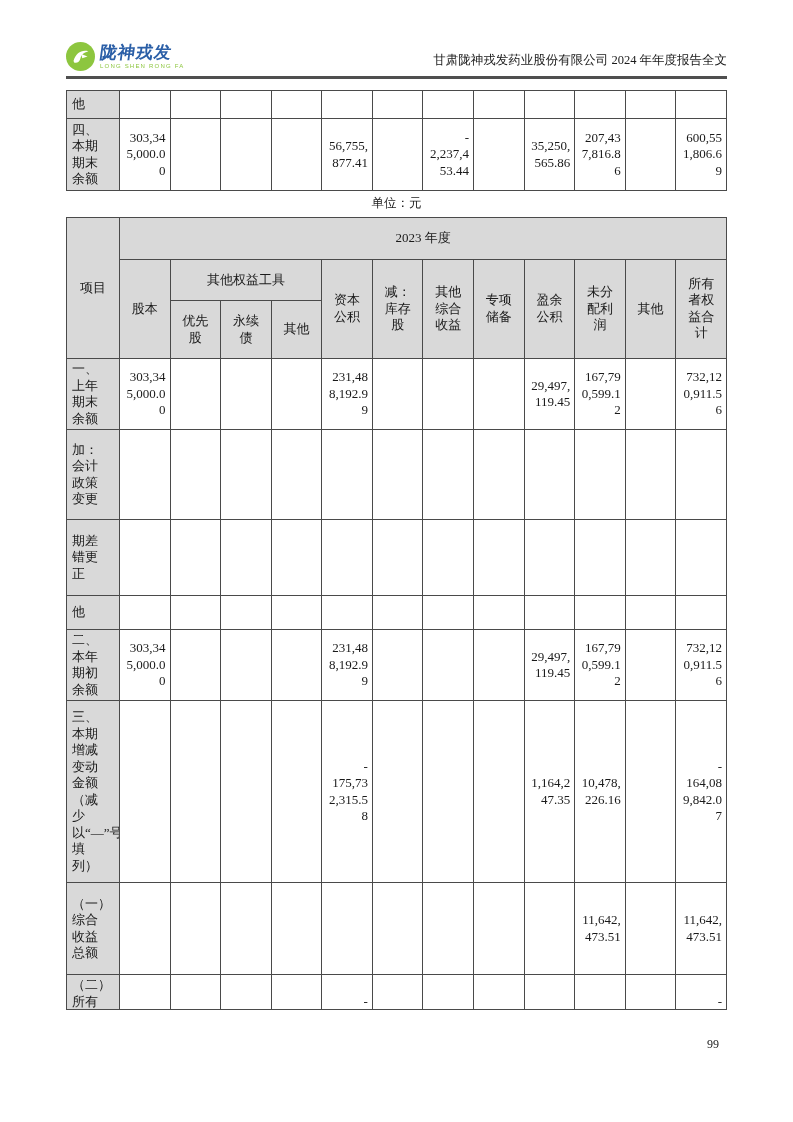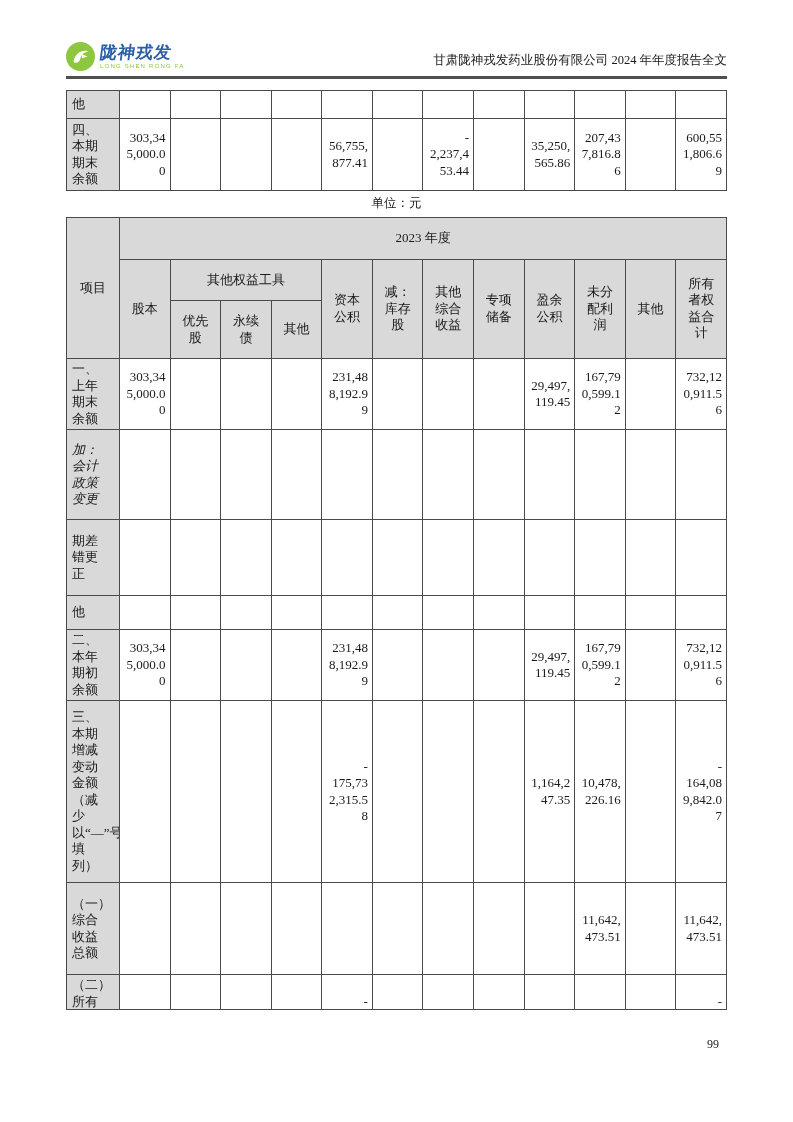--- a/index.html
+++ b/index.html
@@ -75,21 +75,21 @@
   #topBody tr:nth-child(2) { height: 72px; }
 
   .main-wrap {
     height: 793px; overflow: hidden;
     border-bottom: 1px solid #4a4a4a;
   }
   #mainHead tr:nth-child(1) { height: 24px; }
   #mainHead tr:nth-child(2) { height: 22px; }
   #mainHead tr:nth-child(3) { height: 48px; }
   #mainBody tr:nth-child(1) { height: 68px; }
-  #mainBody tr:nth-child(2) { height: 90px; font-style: italic; }
+  #mainBody tr:nth-child(2) { height: 90px; }
   #mainBody tr:nth-child(3) { height: 76px; }
   #mainBody tr:nth-child(4) { height: 34px; }
   #mainBody tr:nth-child(5) { height: 68px; }
   #mainBody tr:nth-child(6) { height: 182px; padding-left: 12px; }
   #mainBody tr:nth-child(7) { height: 92px; padding-left: 15px; }
   #mainBody tr:nth-child(8) { height: 96px; }
 
   .page-number {
     position: absolute; top: 1037px; right: 74px;
     font-size: 12px;

